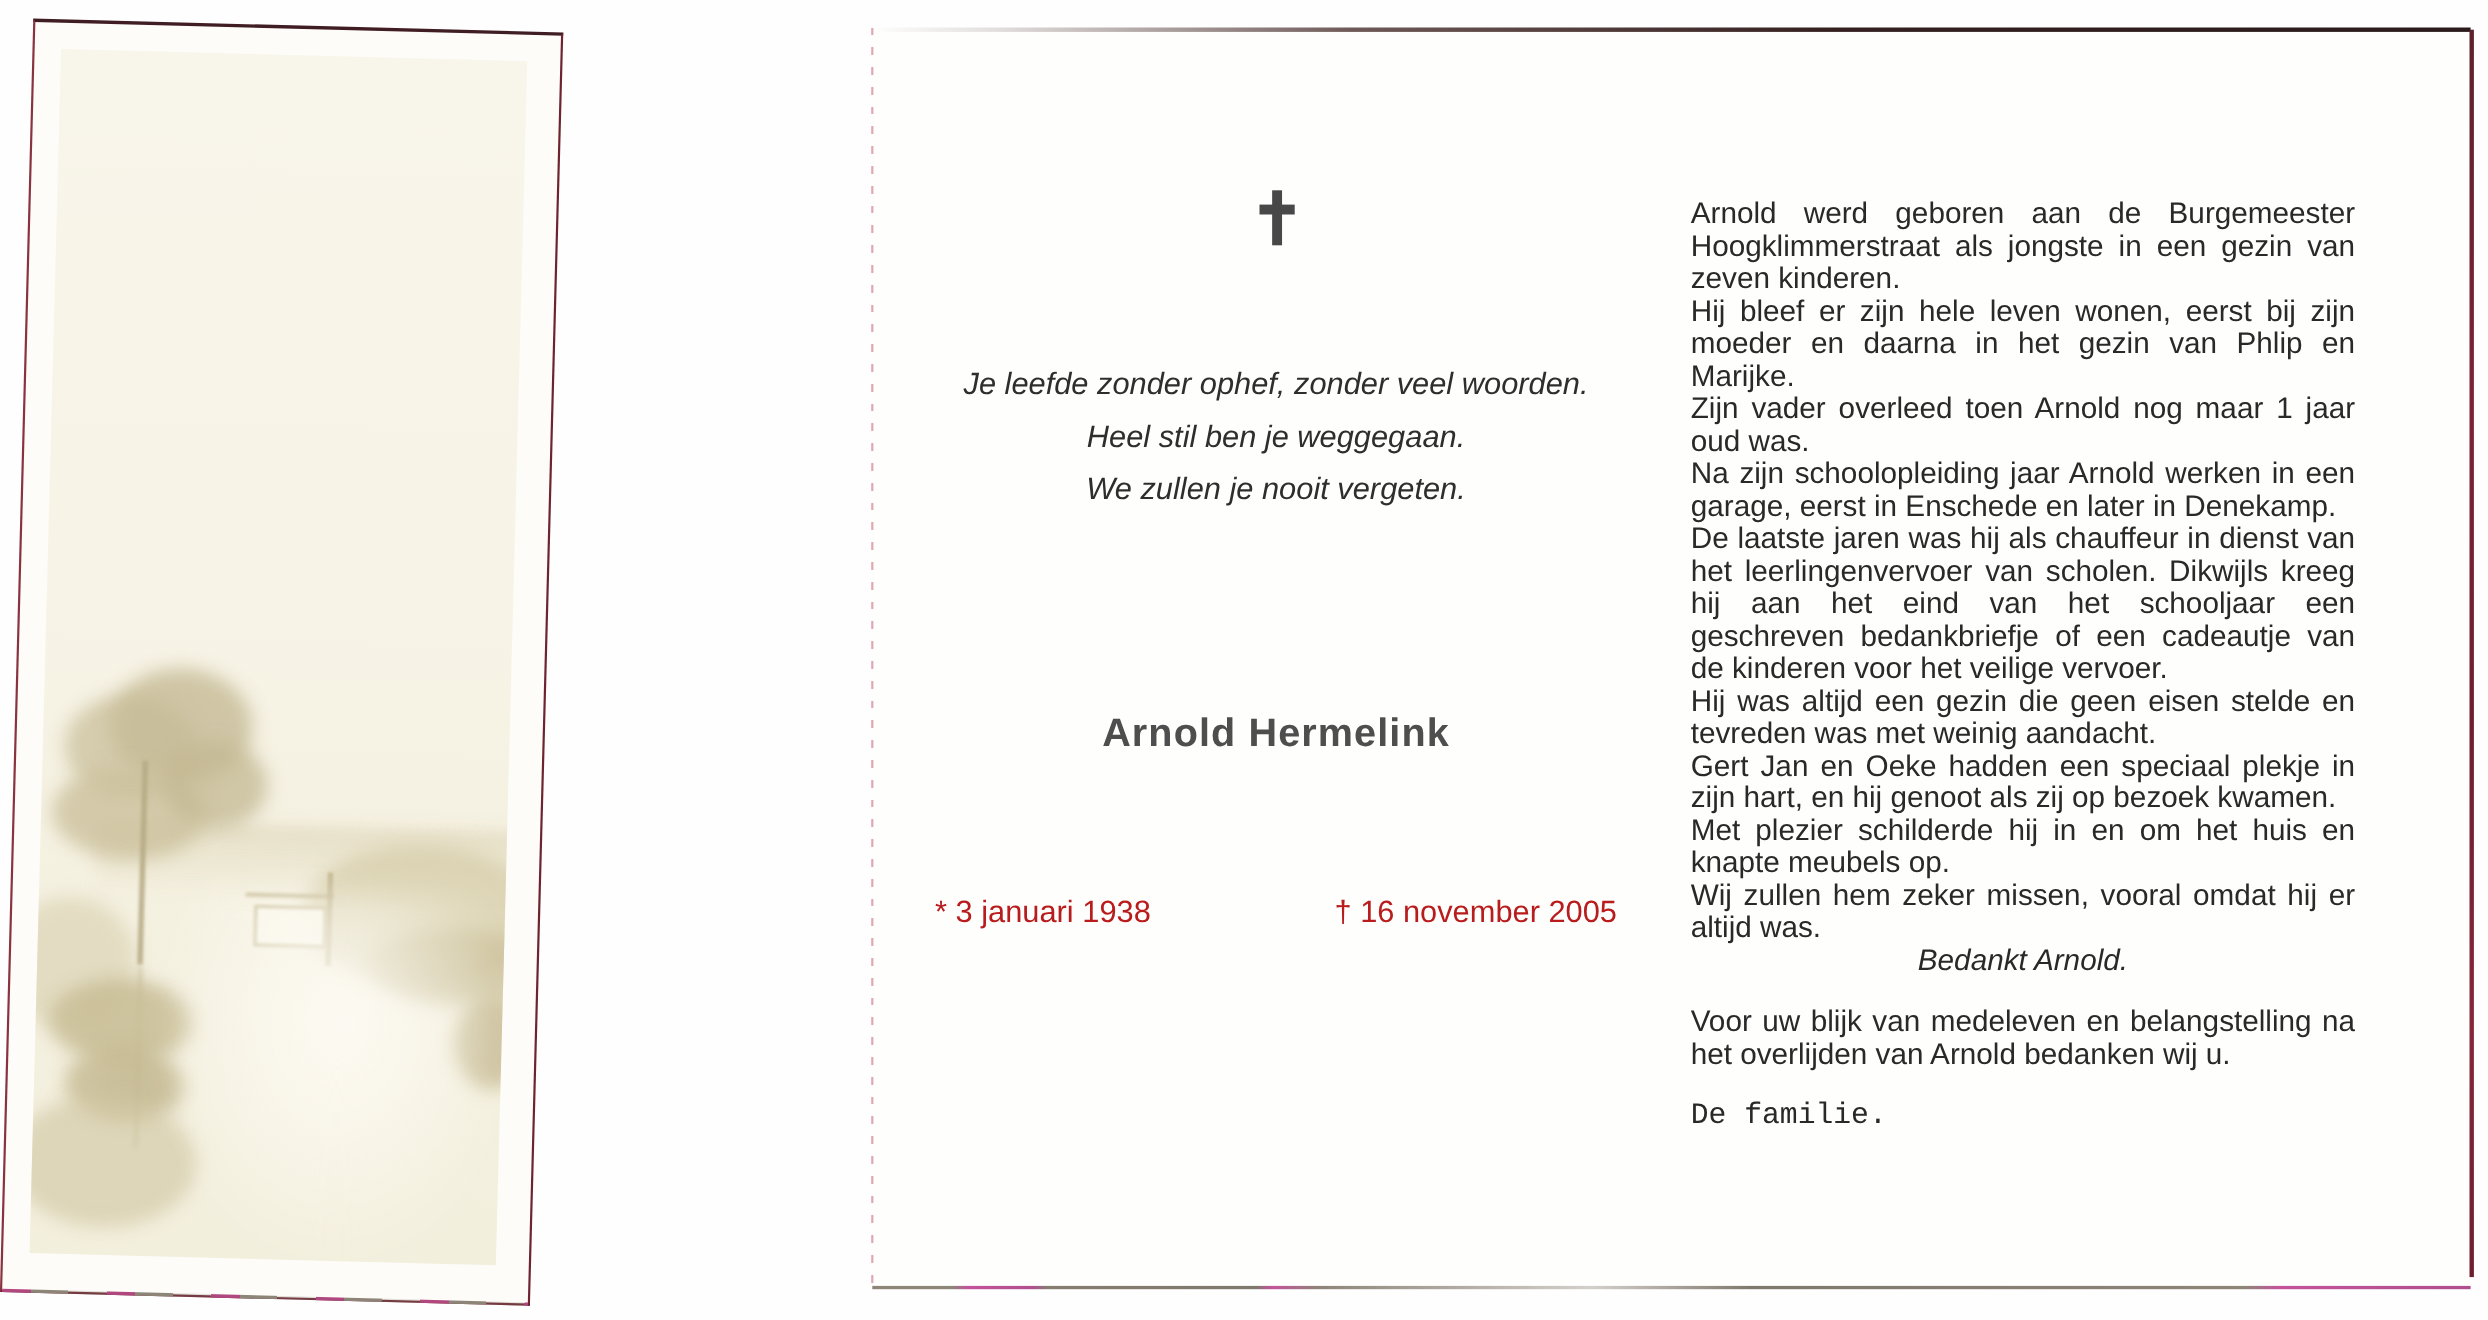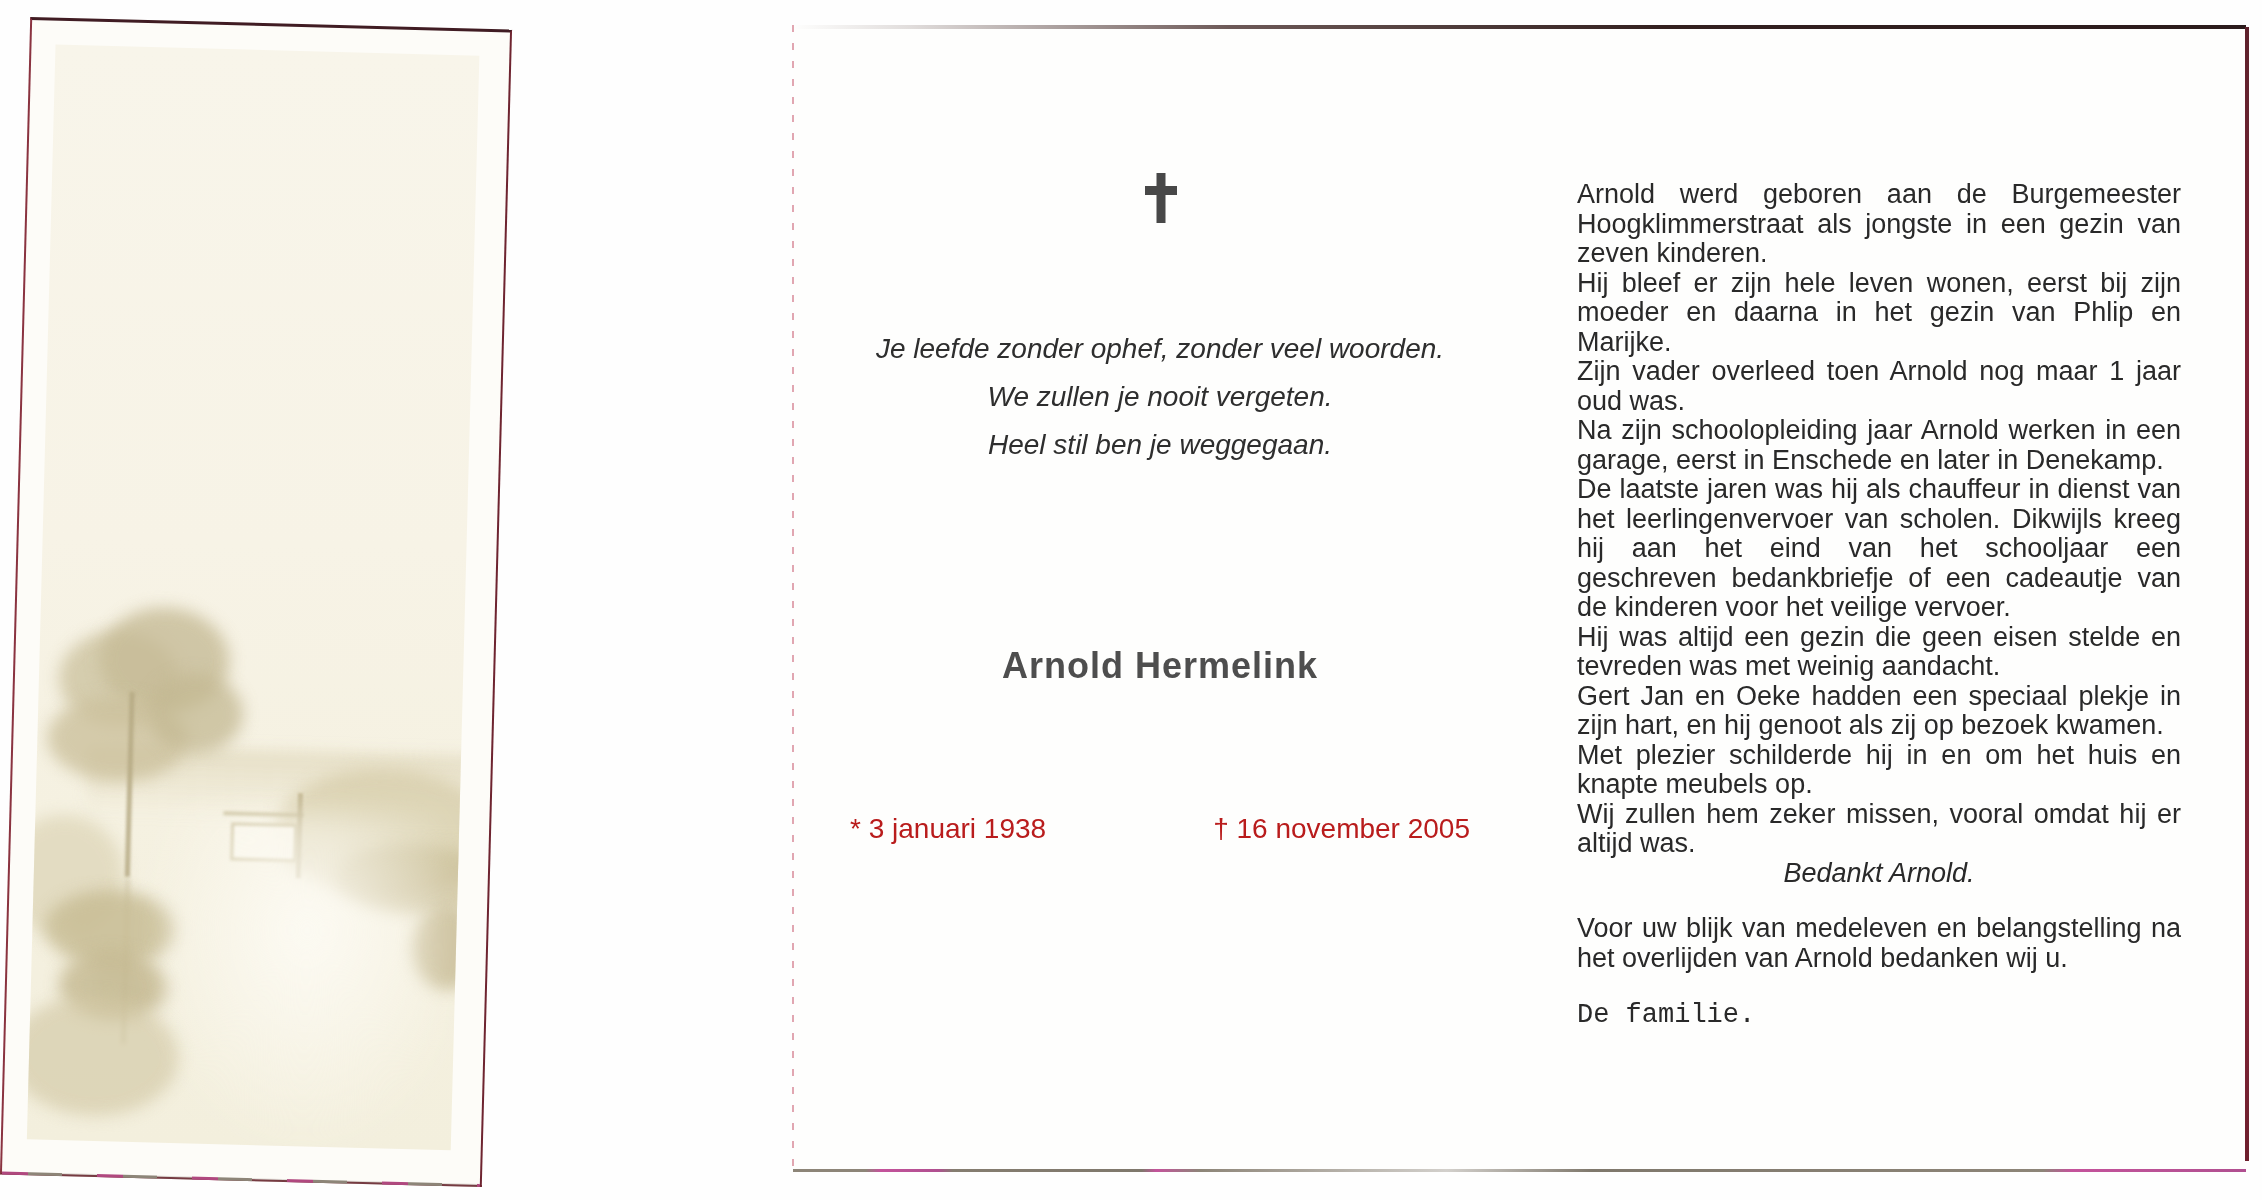--- a/index.html
+++ b/index.html
@@ -62,21 +62,21 @@
         font-style:italic;font-size:28px;color:#2e2e2e;}
   .poem .line{line-height:48px;}
   .intro{position:absolute;left:50px;top:551px;width:634px;text-align:center;
          font-size:28px;color:#2f2f2f;}
   .name{position:absolute;left:50px;top:620px;width:634px;text-align:center;
         font-size:36px;font-weight:bold;color:#4e4e4e;letter-spacing:1px;}
   .dates{position:absolute;left:57px;top:788px;width:620px;display:flex;
          justify-content:space-between;font-size:28px;color:#b91c1c;}
 
   
-  .bio{position:absolute;left:784px;top:155px;width:604px;font-size:27px;line-height:29.5px;
+  .bio{position:absolute;left:744px;top:155px;width:604px;font-size:27px;line-height:29.5px;
        color:#292929;}
   .bio p{margin:0;text-align:justify;}
   .thanks{margin-top:2px;text-align:center !important;font-style:italic;}
   .ack{margin-top:26px !important;}
   .sig{margin-top:28px !important;text-align:right;font-family:Liberation Mono, monospace;}
 </style>
 </head>
 <body>
 
 <div id="scan">
@@ -113,22 +113,22 @@
     <div class="rp-bottom"></div>
     <div class="rp-left"></div>
 
     <div class="cross">
       <div class="v"></div>
       <div class="h"></div>
     </div>
 
     <div class="poem">
       <div class="line">Je leefde zonder ophef, zonder veel woorden.</div>
+      <div class="line">Heel stil ben je weggegaan.</div>
       <div class="line">We zullen je nooit vergeten.</div>
-      <div class="line">Heel stil ben je weggegaan.</div>
     </div>
 
     <div class="name">Arnold Hermelink</div>
 
     <div class="dates">
       <span>* 3 januari 1938</span>
       <span>† 16 november 2005</span>
     </div>
 
     <div class="bio">

